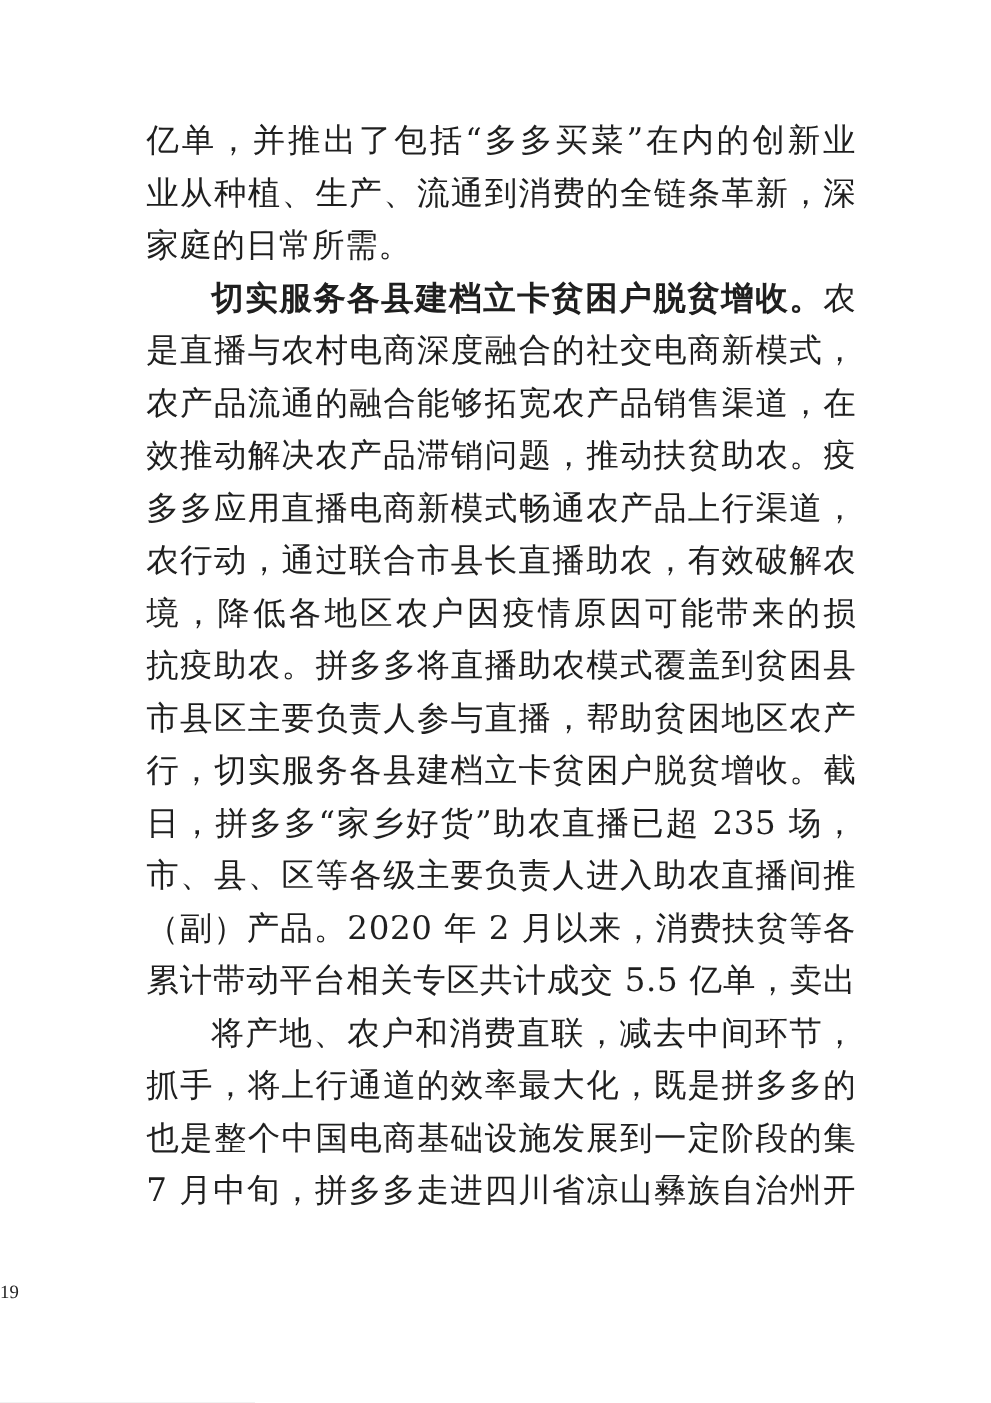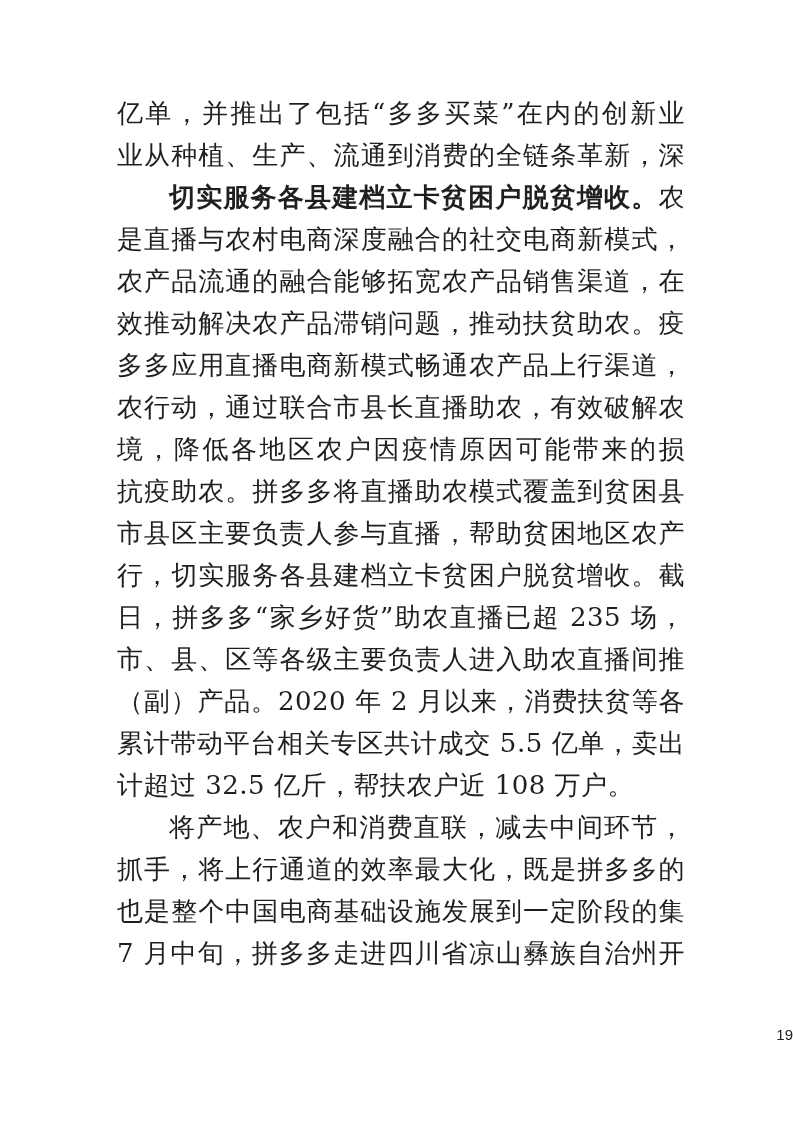--- a/index.html
+++ b/index.html
@@ -40,47 +40,47 @@
     text-align-last: left;
   }
   .bold {
     font-weight: bold;
   }
   .page-number {
     position: absolute;
     top: 1026px;
     left: 0;
     width: 793px;
-    text-align: right;
-    font-family: Liberation Sans, sans-serif;
+    text-align: left;
+    font-family: Liberation Serif, serif;
     font-size: 15px;
     color: #222222;
   }
 </style>
 </head>
 <body>
 
 <div class="page">
   <div class="text-body">
       <div class="line"><span>亿单，并推出了包括“多多买菜”在内的创新业务，以推动农</span></div>
       <div class="line"><span>业从种植、生产、流通到消费的全链条革新，深入满足中国</span></div>
+      <div class="line last"><span>家庭的日常所需。</span></div>
       <div class="line indent"><span class="bold">切实服务各县建档立卡贫困户脱贫增收。</span><span>农产品直播电商</span></div>
       <div class="line"><span>是直播与农村电商深度融合的社交电商新模式，直播电商与</span></div>
       <div class="line"><span>农产品流通的融合能够拓宽农产品销售渠道，在疫情期间有</span></div>
       <div class="line"><span>效推动解决农产品滞销问题，推动扶贫助农。疫情期间，拼</span></div>
       <div class="line"><span>多多应用直播电商新模式畅通农产品上行渠道，开启爱心助</span></div>
       <div class="line"><span>农行动，通过联合市县长直播助农，有效破解农产品滞销困</span></div>
       <div class="line"><span>境，降低各地区农户因疫情原因可能带来的损失，高效实现</span></div>
       <div class="line"><span>抗疫助农。拼多多将直播助农模式覆盖到贫困县地区，由各</span></div>
       <div class="line"><span>市县区主要负责人参与直播，帮助贫困地区农产品做好上</span></div>
       <div class="line"><span>行，切实服务各县建档立卡贫困户脱贫增收。截至 10 月 31</span></div>
       <div class="line"><span>日，拼多多“家乡好货”助农直播已超 235 场，超过 425 位</span></div>
       <div class="line"><span>市、县、区等各级主要负责人进入助农直播间推介本地农</span></div>
       <div class="line"><span>（副）产品。2020 年 2 月以来，消费扶贫等各种助农活动已</span></div>
       <div class="line"><span>累计带动平台相关专区共计成交 5.5 亿单，卖出农副产品总</span></div>
-      <div class="line last"><span>计超过 32.5 亿斤，帮扶农户近 108 万户。</span></div>
       <div class="line indent"><span>将产地、农户和消费直联，减去中间环节，再以直播为</span></div>
       <div class="line"><span>抓手，将上行通道的效率最大化，既是拼多多的模式创新，</span></div>
       <div class="line"><span>也是整个中国电商基础设施发展到一定阶段的集中式暴发。</span></div>
       <div class="line"><span>7 月中旬，拼多多走进四川省凉山彝族自治州开启消费扶贫</span></div>
     </div>
   <div class="page-number">19</div>
 </div>
 
 </body></html>

